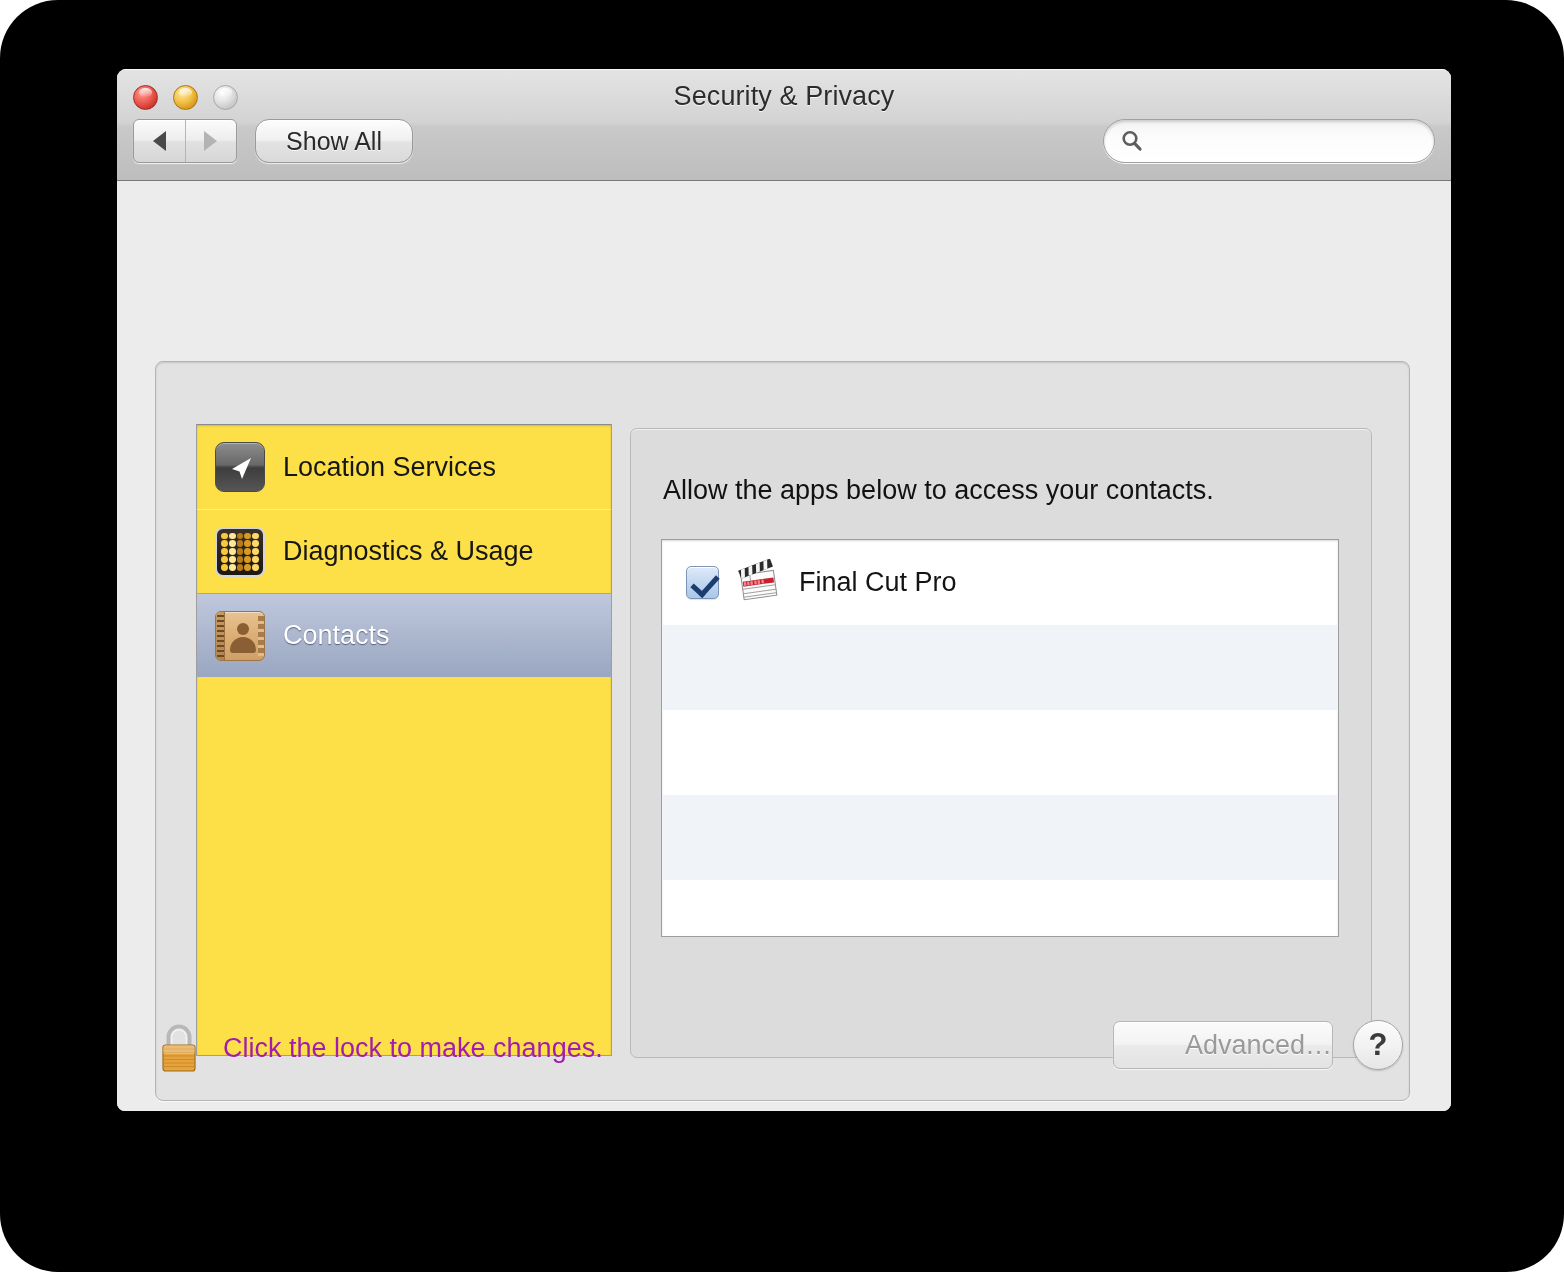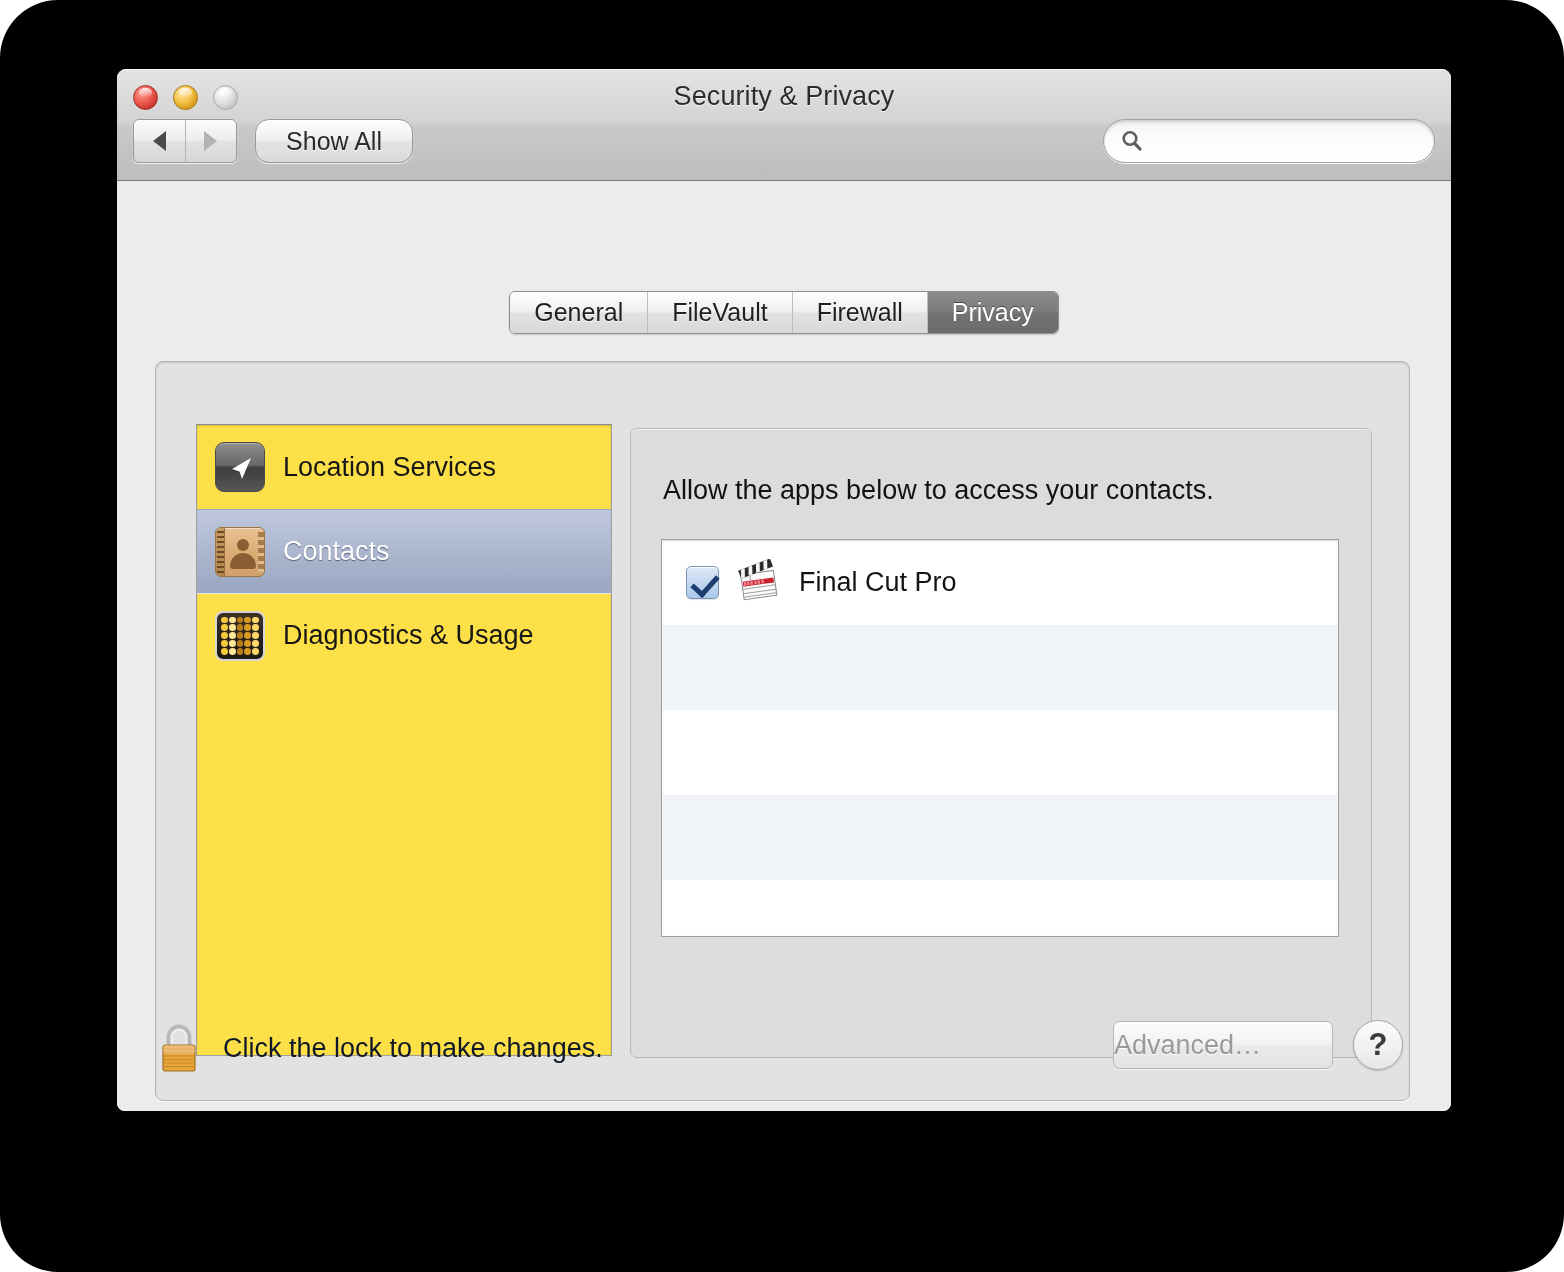--- a/index.html
+++ b/index.html
@@ -328,31 +328,31 @@
   
   .ic-fcp { width: 48px; height: 48px; flex: none; position: relative; }
 
   
   #lock-row {
     position: absolute;
     left: 38px; bottom: 36px;
     display: flex; align-items: center; gap: 20px;
   }
   #lock-icon { width: 48px; height: 54px; position: relative; flex: none; }
-  #lock-text { font-size: 27px; color: #0f172a; }
+  #lock-text { font-size: 27px; color: #a21caf; }
 
   #advanced-btn {
     position: absolute;
     right: 118px; bottom: 42px;
     width: 220px; height: 48px;
     border: 1px solid #b6b6b6;
     border-radius: 7px;
     background: linear-gradient(to bottom, #fbfbfb 0%, #f3f3f3 48%, #eaeaea 52%, #e3e3e3 100%);
     box-shadow: 0 1px 1px rgba(255,255,255,0.7), inset 0 1px 0 rgba(255,255,255,0.95);
-    display: flex; align-items: center; justify-content: flex-start;
+    display: flex; align-items: center; justify-content: flex-end;
     font-size: 27px;
     color: #9a9a9a;
     text-shadow: 0 1px 0 rgba(255,255,255,0.85);
     cursor: default;
   }
   #help-btn {
     position: absolute;
     right: 48px; bottom: 41px;
     width: 50px; height: 50px;
     border-radius: 50%;
@@ -399,51 +399,32 @@
           <circle cx="10" cy="9.5" r="6.3" fill="none" stroke="#5d5d5d" stroke-width="2.6"></circle>
           <line x1="14.6" y1="14.3" x2="20" y2="20" stroke="#5d5d5d" stroke-width="3.2" stroke-linecap="round"></line>
         </svg>
       </span>
       <input id="search-input" type="text" value="" placeholder="" style="">
     </div>
   </div>
 
   <div id="window-body">
 
-    <div id="tabbar">
-      <div id="tabs">
-        <div class="tab">General</div>
-        <div class="tab">FileVault</div>
-        <div class="tab">Firewall</div>
-        <div class="tab selected">Privacy</div>
-      </div>
-    </div>
 
     <div id="content-box">
 
       <div id="sidebar">
 
         <div class="sb-item">
           <span class="ic ic-location">
             <svg width="50" height="50" viewBox="0 0 50 50" style="position:absolute;left:0;top:0;">
               <polygon points="35,15 16,26 23.5,28.5 26,36" fill="#ffffff"></polygon>
             </svg>
           </span>
           <span class="sb-label">Location Services</span>
-        </div>
-
-        <div class="sb-item selected">
-          <span class="ic ic-contacts">
-            <i class="spine"></i>
-              <i class="rings"></i>
-              <i class="tabs-edge"></i>
-            <i class="head"></i>
-              <i class="torso"></i>
-          </span>
-          <span class="sb-label">Contacts</span>
         </div>
 
         <div class="sb-item">
           <span class="ic ic-diagnostics">
             <span class="dots" id="diag-dots">
                 <i style="background: rgb(246, 200, 60);"></i>
                 <i style="background: rgb(255, 231, 154);"></i>
                 <i style="background: rgb(185, 124, 22);"></i>
                 <i style="background: rgb(217, 154, 32);"></i>
                 <i style="background: rgb(255, 216, 106);"></i>
@@ -465,20 +446,31 @@
                 <i style="background: rgb(246, 200, 60);"></i>
                 <i style="background: rgb(255, 231, 154);"></i>
                 <i style="background: rgb(185, 124, 22);"></i>
                 <i style="background: rgb(217, 154, 32);"></i>
                 <i style="background: rgb(255, 216, 106);"></i>
               </span>
           </span>
           <span class="sb-label">Diagnostics &amp; Usage</span>
         </div>
 
+        <div class="sb-item selected">
+          <span class="ic ic-contacts">
+            <i class="spine"></i>
+              <i class="rings"></i>
+              <i class="tabs-edge"></i>
+            <i class="head"></i>
+              <i class="torso"></i>
+          </span>
+          <span class="sb-label">Contacts</span>
+        </div>
+
       </div>
 
       <div id="detail-panel">
 
         <div id="app-list">
 
           <div class="app-row">
             <span class="checkbox checked"></span>
             <span class="ic-fcp">
               <svg width="48" height="48" viewBox="0 0 48 48">

